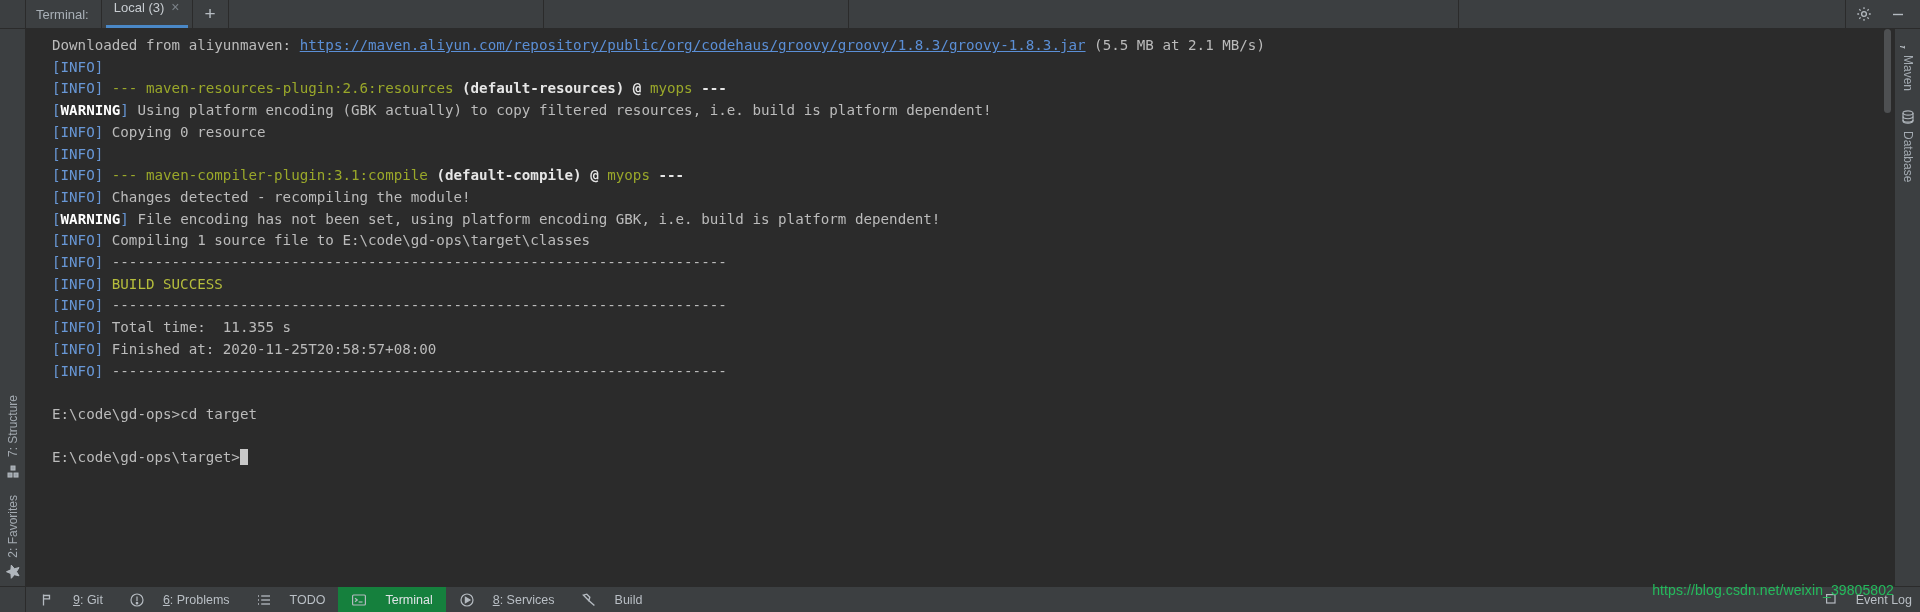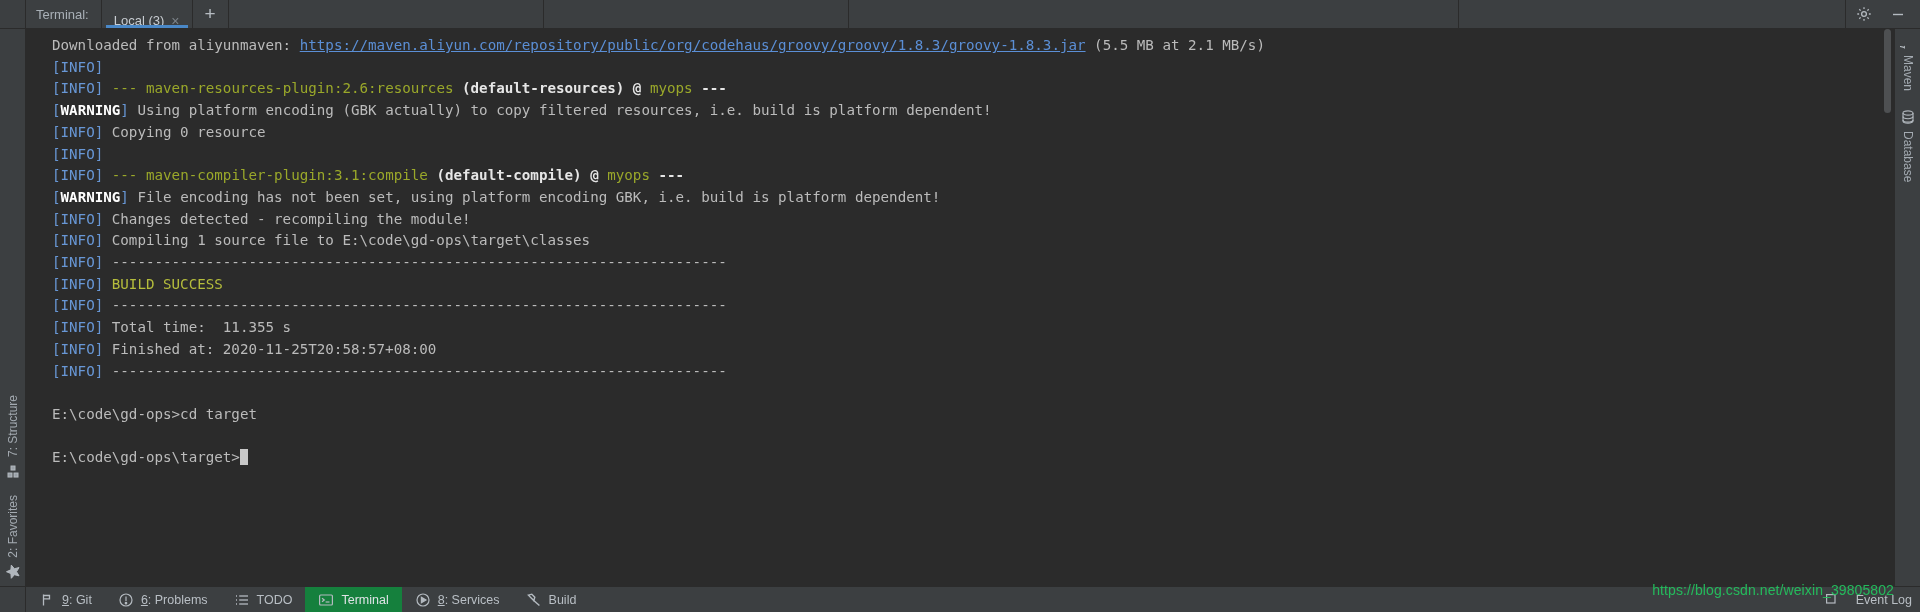--- a/index.html
+++ b/index.html
@@ -15,21 +15,21 @@
   .tabbar {
     height:29px; background:#3c3f41; display:flex; align-items:stretch;
     border-bottom:1px solid #2b2b2b; position:relative; flex:none;
   }
   .tabbar-left-gutter { width:26px; background:#3c3f41; border-right:1px solid #2b2b2b; }
   .tb-label {
     display:flex; align-items:center; padding:0 12px 0 10px;
     color:#a9b0b7; font-size:13px; white-space:nowrap;
   }
   .tb-tab {
-    display:flex; align-items:flex-end; gap:7px; padding:0 12px;
+    display:flex; align-items:flex-start; gap:7px; padding:0 12px;
     color:#c8cdd2; font-size:13px; position:relative; cursor:default;
     border-left:1px solid #2b2b2b; border-right:1px solid #2b2b2b;
   }
   .tb-tab.active::after {
     content:""; position:absolute; left:4px; right:4px; bottom:0; height:3px; background:#4a88c7;
   }
   .tb-close { color:#7c838a; font-size:14px; line-height:1; }
   .tb-plus {
     display:flex; align-items:center; justify-content:center; width:36px;
     color:#b6bcc2; font-size:19px; font-weight:500; border-right:1px solid #2b2b2b;
@@ -99,21 +99,21 @@
     display:flex; align-items:center; gap:6px;
   }
 
   
   .statusbar {
     height:26px; background:#3c3f41; display:flex; align-items:stretch;
     border-top:1px solid #2b2b2b; position:relative; flex:none;
   }
   .sb-gutter { width:26px; border-right:1px solid #2b2b2b; }
   .sb-item {
-    display:flex; align-items:center; gap:7px; padding:0 13px;
+    display:flex; align-items:center; gap:18px; padding:0 13px;
     color:#b9bfc5; font-size:12.5px; white-space:nowrap;
   }
   .sb-item.active { background:#15803d; color:#dfe3e6; }
   .sb-item u { text-decoration:underline; }
   .sb-right { margin-left:auto; display:flex; align-items:center; padding-right:8px; gap:6px; }
   .sb-eventlog { color:#b9bfc5; font-size:12.5px; display:flex; align-items:center; gap:16px; }
   .watermark {
     position:absolute; right:26px; bottom:14px;
     color:#22c55e; font-size:14px; opacity:.92;
     font-family:"Liberation Sans", sans-serif; letter-spacing:.1px;
@@ -191,23 +191,23 @@
       <div class="tline"><span class="c-info">[INFO]</span><span class="c-plugin"> --- </span><span class="c-plugin">maven-resources-plugin:2.6:resources</span><span class="c-bold"> (default-resources)</span><span class="c-bold"> @ </span><span class="c-mod">myops</span><span class="c-bold"> ---</span></div>
 
       <div class="tline"><span class="c-info">[</span><span class="c-warn">WARNING</span><span class="c-info">]</span><span> Using platform encoding (GBK actually) to copy filtered resources, i.e. build is platform dependent!</span></div>
 
       <div class="tline"><span class="c-info">[INFO]</span><span> Copying 0 resource</span></div>
 
       <div class="tline"><span class="c-info">[INFO]</span><span></span></div>
 
       <div class="tline"><span class="c-info">[INFO]</span><span class="c-plugin"> --- </span><span class="c-plugin">maven-compiler-plugin:3.1:compile</span><span class="c-bold"> (default-compile)</span><span class="c-bold"> @ </span><span class="c-mod">myops</span><span class="c-bold"> ---</span></div>
 
+      <div class="tline"><span class="c-info">[INFO]</span><span> Changes detected - recompiling the module!</span></div>
+
       <div class="tline"><span class="c-info">[</span><span class="c-warn">WARNING</span><span class="c-info">]</span><span> File encoding has not been set, using platform encoding GBK, i.e. build is platform dependent!</span></div>
-
-      <div class="tline"><span class="c-info">[INFO]</span><span> Changes detected - recompiling the module!</span></div>
 
       <div class="tline"><span class="c-info">[INFO]</span><span> Compiling 1 source file to E:\code\gd-ops\target\classes</span></div>
 
       <div class="tline"><span class="c-info">[INFO]</span><span class="c-dash"> ------------------------------------------------------------------------</span></div>
 
       <div class="tline"><span class="c-info">[INFO]</span><span class="c-succ"> BUILD SUCCESS</span></div>
 
       <div class="tline"><span class="c-info">[INFO]</span><span class="c-dash"> ------------------------------------------------------------------------</span></div>
 
       <div class="tline"><span class="c-info">[INFO]</span><span> Total time:  11.355 s</span></div>

